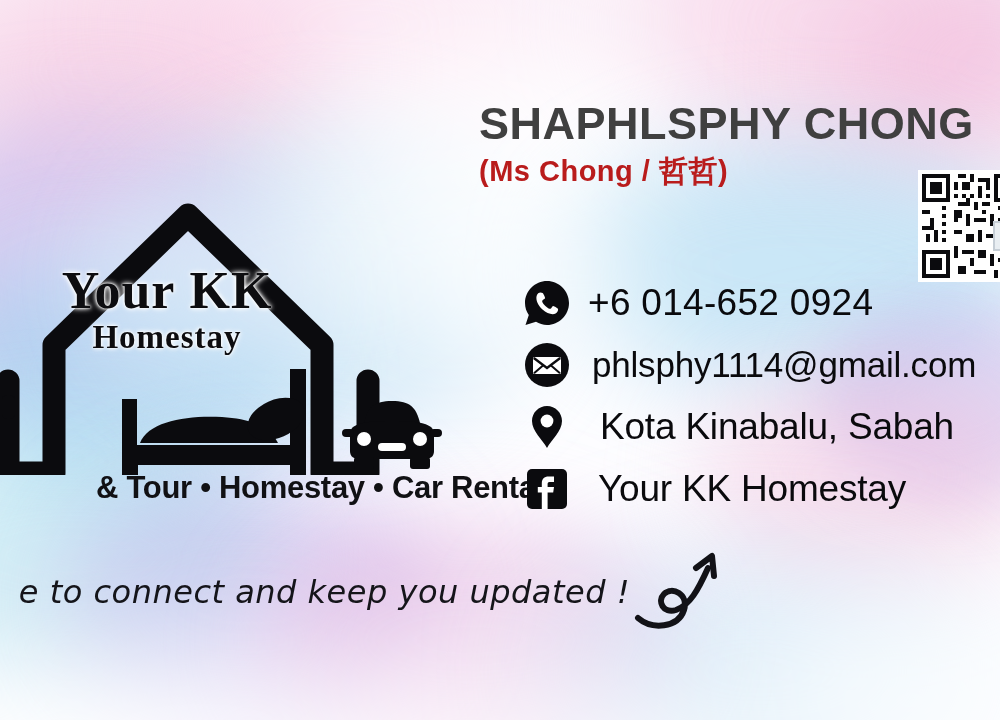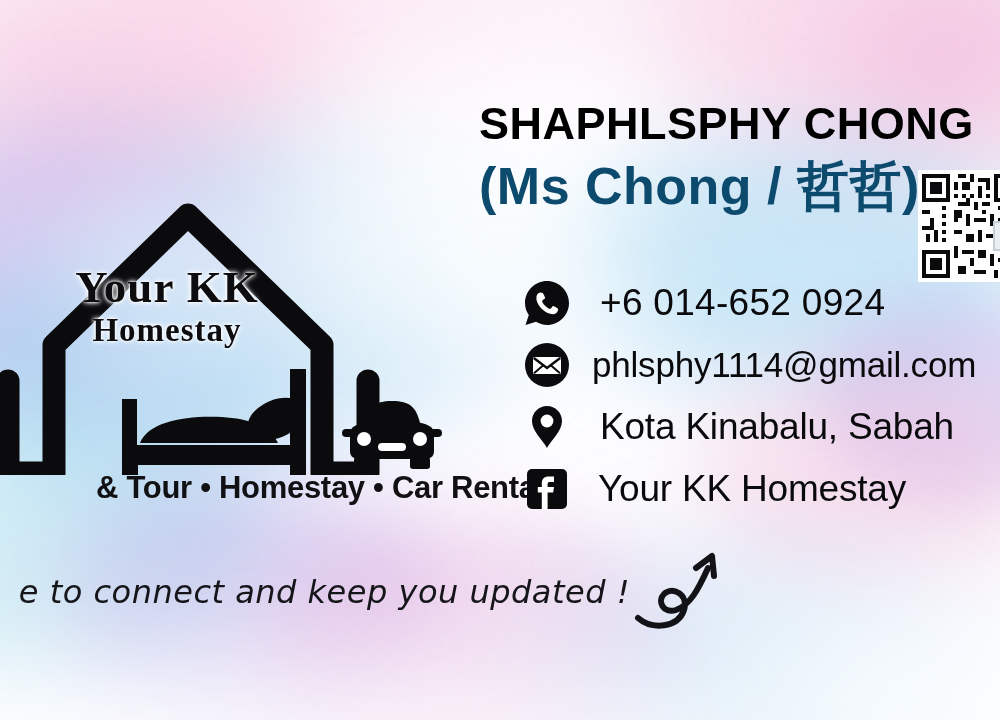--- a/index.html
+++ b/index.html
@@ -49,21 +49,21 @@
     top: 80px;
     width: 300px;
     text-align: center;
     color: #0d0d10;
     font-family: "Liberation Serif", serif;
     font-weight: bold;
     line-height: 1;
     text-shadow: 0 0 2px #fff, 0 0 4px #fff, 0 0 6px #fff;
   }
   #logo-line1 {
-    font-size: 45px;
+    font-size: 52px;
     letter-spacing: 1px;
     display: block;
   }
   #logo-line2 {
     font-size: 33px;
     letter-spacing: 1px;
     display: block;
     margin-top: 4px;
   }
 
@@ -105,31 +105,31 @@
     top: 548px;
   }
 
   
   #name-line {
     position: absolute;
     left: 479px;
     top: 98px;
     font-size: 45px;
     font-weight: bold;
-    color: #000000;
+    color: #404040;
     letter-spacing: 0.5px;
     white-space: nowrap;
   }
   #alias-line {
     position: absolute;
     left: 479px;
     top: 152px;
-    font-size: 52px;
+    font-size: 29px;
     font-weight: bold;
-    color: #0c4a6e;
+    color: #b91c1c;
     letter-spacing: 0.5px;
     white-space: nowrap;
   }
   #alias-line .cjk { font-family: "DejaVu Sans", sans-serif; }
 
   #contact-list {
     position: absolute;
     left: 524px;
     top: 272px;
     width: 520px;
@@ -144,21 +144,21 @@
     width: 46px;
     min-width: 46px;
     display: flex;
     align-items: center;
     justify-content: flex-start;
   }
   .contact-txt {
     font-size: 36px;
     color: #0a0a0d;
     letter-spacing: -0.2px;
-    margin-left: 30px;
+    margin-left: 18px;
   }
   #row-whatsapp .contact-txt { font-size: 37px; letter-spacing: 0.3px; }
   #row-email    .contact-txt { font-size: 35px; margin-left: 22px; }
   #row-location .contact-txt { font-size: 37px; margin-left: 30px; }
   #row-facebook .contact-txt { font-size: 37px; margin-left: 28px; }
 
   
   #qr-code {
     position: absolute;
     left: 918px;

